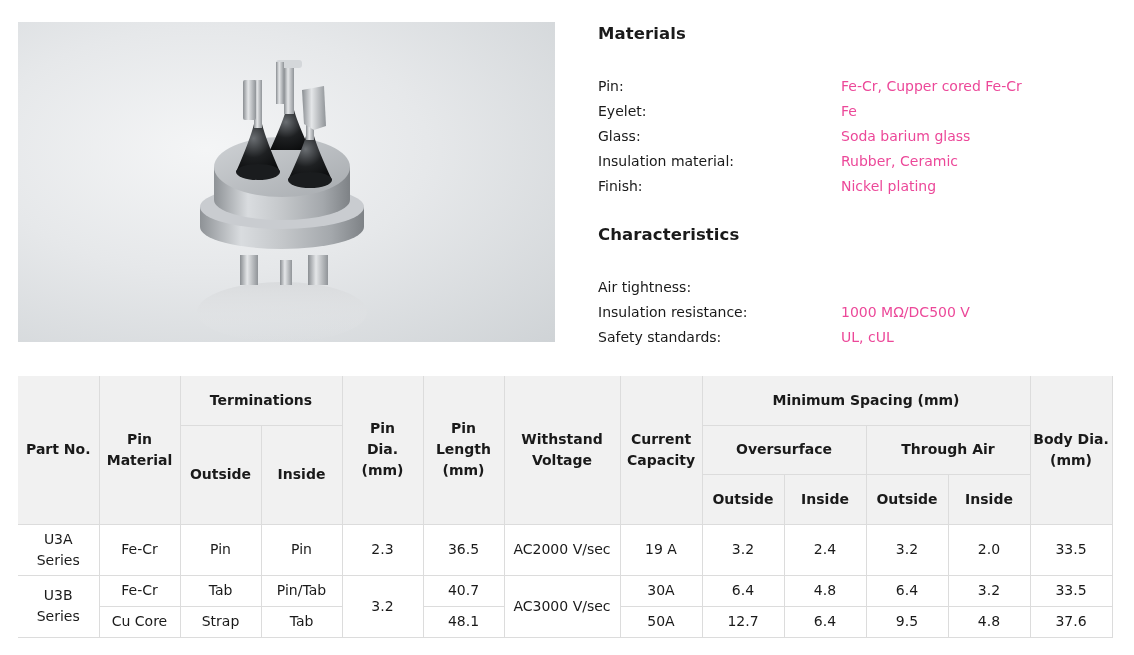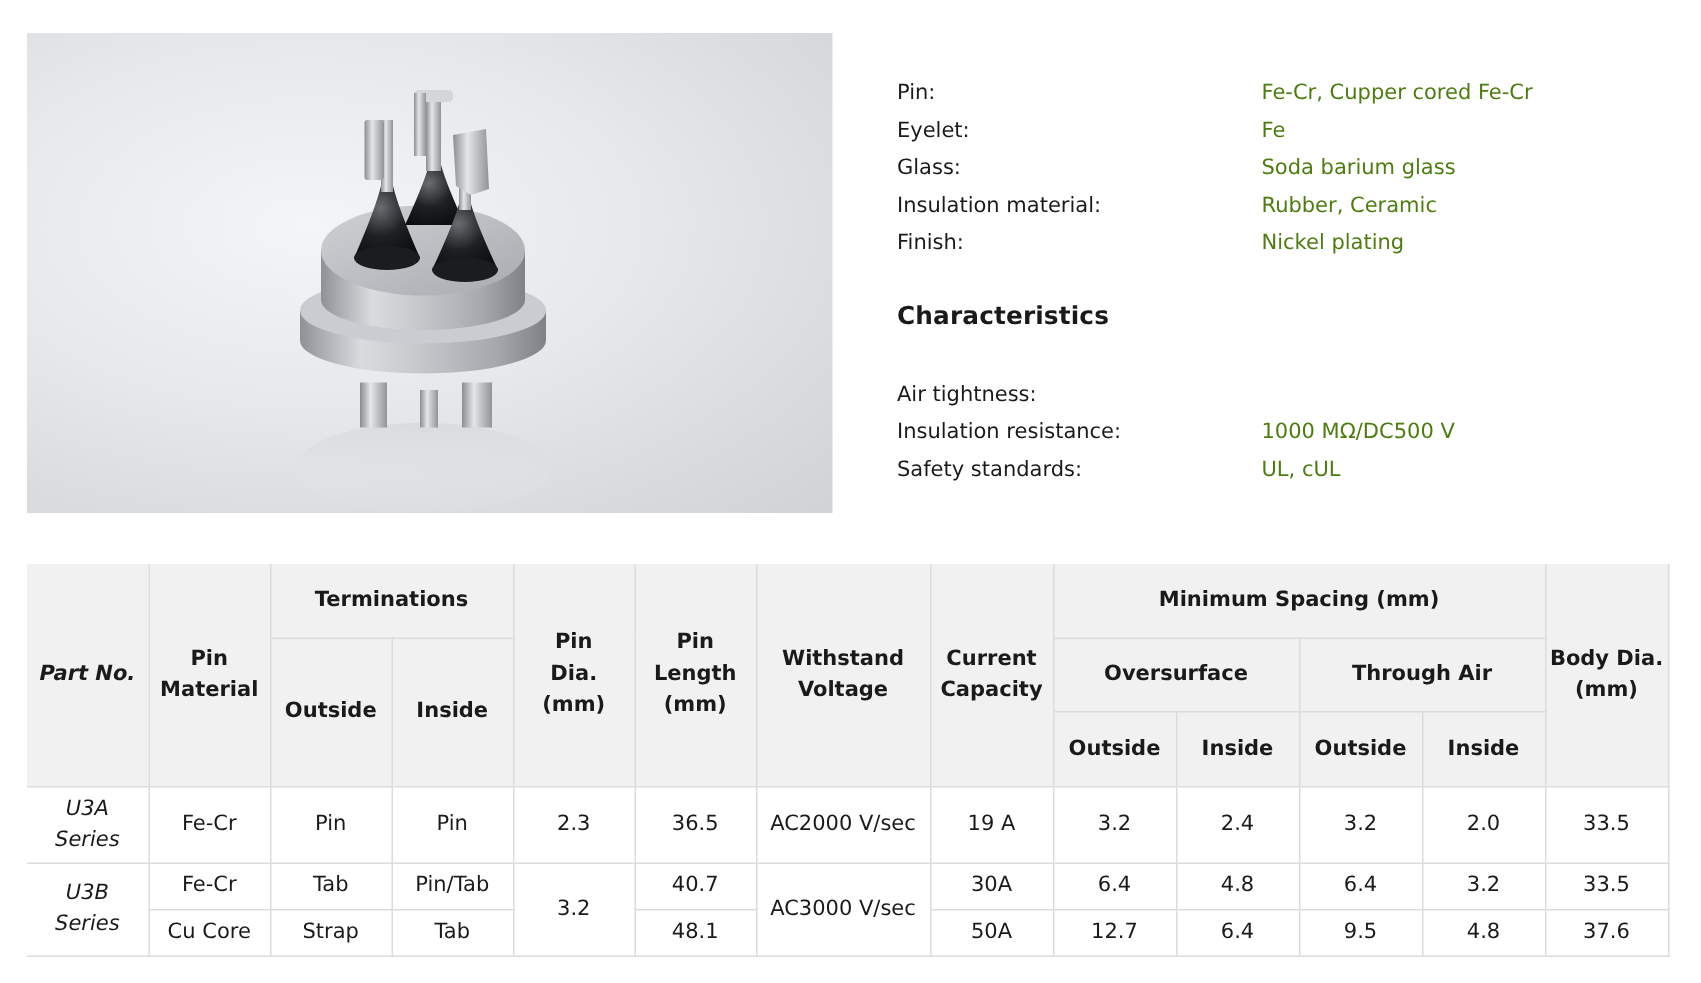--- a/index.html
+++ b/index.html
@@ -11,21 +11,21 @@
     background: radial-gradient(ellipse at 35% 40%, #f4f5f6 0%, #e6e8ea 45%, #cfd3d6 100%);
     overflow: hidden;
   }
   .product-image svg { position: absolute; left: 0; top: 0; }
 
   .specs { position: absolute; left: 598px; top: 22px; width: 500px; }
   .spec-heading { font-size: 16.5px; font-weight: bold; color: #1a1a1a; height: 24px; line-height: 24px; letter-spacing: 0.1px; }
   .spec-list { margin-top: 28px; }
   .spec-row { display: flex; height: 25px; line-height: 25px; font-size: 14px; }
   .spec-label { width: 243px; color: #1a1a1a; }
-  .spec-value { color: #4d7c0f; }
+  .spec-value { color: #ec4899; }
   .spec-value sup { font-size: 9px; line-height: 0; position: relative; top: -1px; }
   .section-gap { height: 24px; }
 
   .spec-table {
     position: absolute; left: 18px; top: 376px; width: 1094px;
     border-collapse: collapse; table-layout: fixed; font-size: 14px;
   }
   .spec-table th, .spec-table td {
     border: 1.5px solid #dcdcdc; text-align: center; vertical-align: middle;
   }
@@ -34,21 +34,21 @@
   }
   .spec-table td { background: #ffffff; color: #1a1a1a; line-height: 21px; }
   .spec-table thead tr.h1 th { height: 49px; }
   .spec-table thead tr.h2 th { height: 49px; }
   .spec-table thead tr.h3 th { height: 50px; }
   .spec-table tbody tr.r1 td { height: 51px; }
   .spec-table tbody tr.r2 td { height: 31px; }
   .spec-table tbody tr.r3 td { height: 31px; }
   .spec-table th { border-top-color: #f1f1f1; }
   .spec-table thead tr.h1 th { border-top: none; }
-  .spec-table th.first, .spec-table td.first { border-left: none; font-style: italic; }
+  .spec-table th.first, .spec-table td.first { border-left: none; }
   .spec-table th.last, .spec-table td.last { border-right: 1.5px solid #dcdcdc; }
 </style>
 </head>
 <body>
 
 <div class="product-image">
   <svg width="537" height="320" viewBox="0 0 537 320">
     <defs>
       <linearGradient id="metal" x1="0" x2="1" y1="0" y2="0">
         <stop offset="0" stop-color="#8e9296"></stop>
@@ -99,20 +99,21 @@
     <rect x="225" y="58" width="13" height="40" rx="2" fill="url(#pin)"></rect>
     <rect x="266" y="40" width="10" height="52" fill="url(#pin)"></rect>
     <rect x="258" y="38" width="26" height="8" rx="3" fill="#d4d7da"></rect>
     <rect x="258" y="40" width="8" height="42" fill="url(#pin)"></rect>
     <rect x="288" y="90" width="8" height="28" fill="url(#pin)"></rect>
     <path d="M284 68 L306 64 L308 104 L296 108 L286 102 Z" fill="url(#pin)"></path>
   </svg>
 </div>
 
 <div class="specs">
+  <h2 class="spec-heading">Materials</h2>
   <div class="spec-list">
     <div class="spec-row">
       <span class="spec-label">Pin:</span>
       <span class="spec-value">Fe-Cr, Cupper cored Fe-Cr</span>
     </div>
     <div class="spec-row">
       <span class="spec-label">Eyelet:</span>
       <span class="spec-value">Fe</span>
     </div>
     <div class="spec-row">

